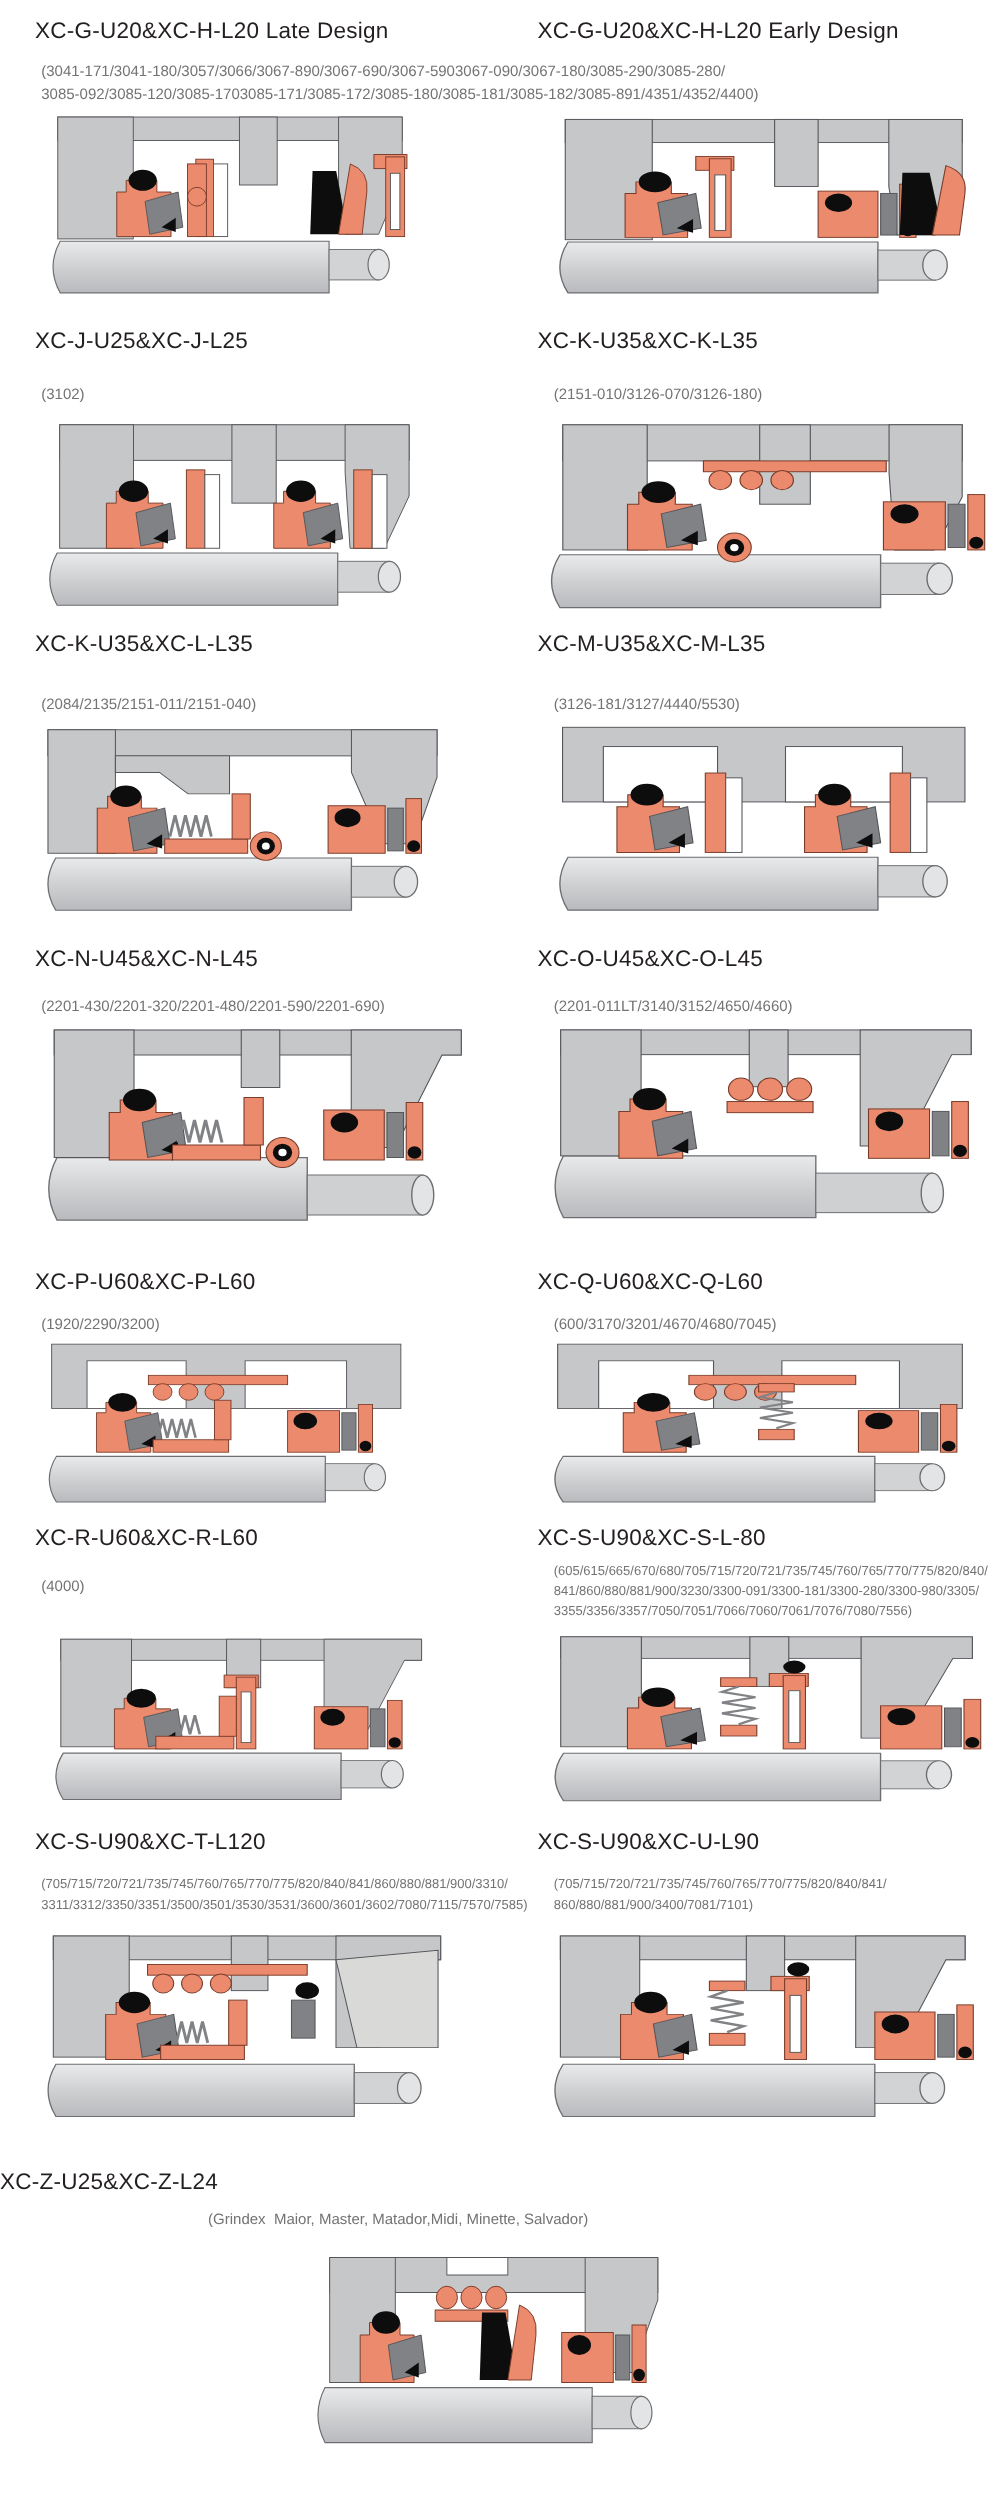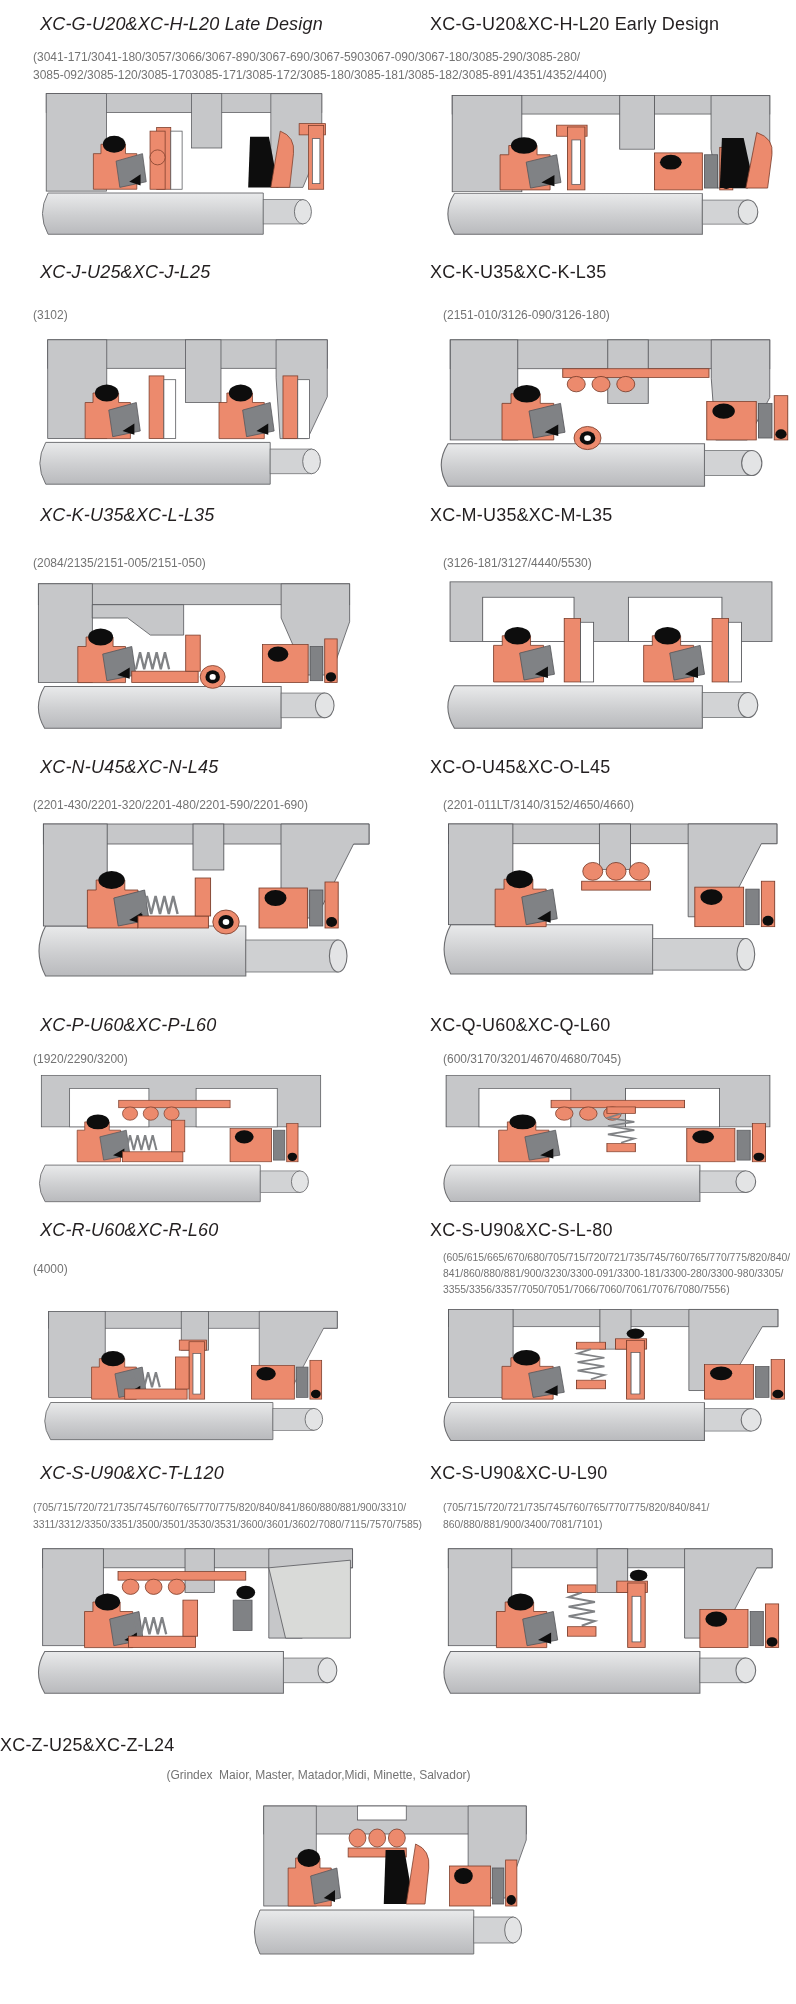--- a/index.html
+++ b/index.html
@@ -1,19 +1,19 @@
 <!DOCTYPE html>
 <html><head>
 <meta charset="utf-8">
 <style>
   html,body{margin:0;padding:0;background:#fff;}
   .page{position:relative;width:796px;height:2004px;background:#ffffff;
         font-family:"Liberation Sans",sans-serif;overflow:hidden;}
   .t{position:absolute;font-size:18px;color:#231f20;white-space:pre;letter-spacing:.2px;}
-  .t.l{left:40px;font-style:italic;}
+  .t.l{left:28px;}
   .t.r{left:430px;}
   .t.c{left:0;width:796px;text-align:left;}
   .s{position:absolute;font-size:12px;color:#737373;white-space:pre;}
   .s.sm{font-size:10.4px;}
   .s.c{left:0;width:637px;text-align:center;}
   .d{position:absolute;}
   .d svg{width:100%;height:100%;display:block;}
 </style>
 </head>
 <body>
@@ -86,21 +86,21 @@
         <rect x="260" y="62" width="12" height="46" fill="#ec8a6d" stroke="#7a3c2a" stroke-width="0.8"></rect>
         <circle cx="266" cy="102" r="5" fill="#0d0d0d" stroke="none" stroke-width="0.8"></circle>
         <polygon points="262,52 282,52 292,106 260,106" fill="#0d0d0d" stroke="none" stroke-width="0.8"></polygon>
         <path d="M294,46 q16,6 14,24 l-4,36 h-20 Z" fill="#ec8a6d" stroke="#7a3c2a" stroke-width="0.8"></path>
       </svg>
     </div>
 
   <div class="t l" style="top:262px">XC-J-U25&amp;XC-J-L25</div>
   <div class="t r" style="top:262px">XC-K-U35&amp;XC-K-L35</div>
   <div class="s" style="left:33px;top:308px">(3102)</div>
-  <div class="s" style="left:443px;top:308px">(2151-010/3126-090/3126-180)</div>
+  <div class="s" style="left:443px;top:308px">(2151-010/3126-070/3126-180)</div>
   <div class="d" style="left:30px;top:336px;width:315px;height:152px">
       <svg viewBox="0 0 320 160" preserveAspectRatio="none">
         <defs>
           <linearGradient id="sg2" x1="0" y1="0" x2="0" y2="1">
             <stop offset="0%" stop-color="#e9eaeb"></stop>
             <stop offset="55%" stop-color="#cdced0"></stop>
             <stop offset="100%" stop-color="#b9babd"></stop>
           </linearGradient>
         </defs>
         <path d="M16,112 H244 V156 H16 Q4,134 16,112 Z" fill="url(#sg2)" stroke="#6d6e71" stroke-width="1"></path>
@@ -156,21 +156,21 @@
         <rect x="306" y="62" width="12" height="46" fill="#ec8a6d" stroke="#7a3c2a" stroke-width="0.8"></rect>
         <circle cx="312" cy="102" r="5" fill="#0d0d0d" stroke="none" stroke-width="0.8"></circle>
         <circle cx="140" cy="106" r="12" fill="#ec8a6d" stroke="#7a3c2a" stroke-width="0.8"></circle>
         <circle cx="140" cy="106" r="7" fill="#0d0d0d" stroke="none" stroke-width="0.8"></circle>
         <circle cx="140" cy="106" r="3" fill="#ffffff" stroke="none" stroke-width="0.8"></circle>
       </svg>
     </div>
 
   <div class="t l" style="top:505px">XC-K-U35&amp;XC-L-L35</div>
   <div class="t r" style="top:505px">XC-M-U35&amp;XC-M-L35</div>
-  <div class="s" style="left:33px;top:556px">(2084/2135/2151-005/2151-050)</div>
+  <div class="s" style="left:33px;top:556px">(2084/2135/2151-011/2151-040)</div>
   <div class="s" style="left:443px;top:556px">(3126-181/3127/4440/5530)</div>
   <div class="d" style="left:28px;top:580px;width:332px;height:152px">
       <svg viewBox="0 0 320 160" preserveAspectRatio="none">
         <defs>
           <linearGradient id="sg4" x1="0" y1="0" x2="0" y2="1">
             <stop offset="0%" stop-color="#e9eaeb"></stop>
             <stop offset="55%" stop-color="#cdced0"></stop>
             <stop offset="100%" stop-color="#b9babd"></stop>
           </linearGradient>
         </defs>

